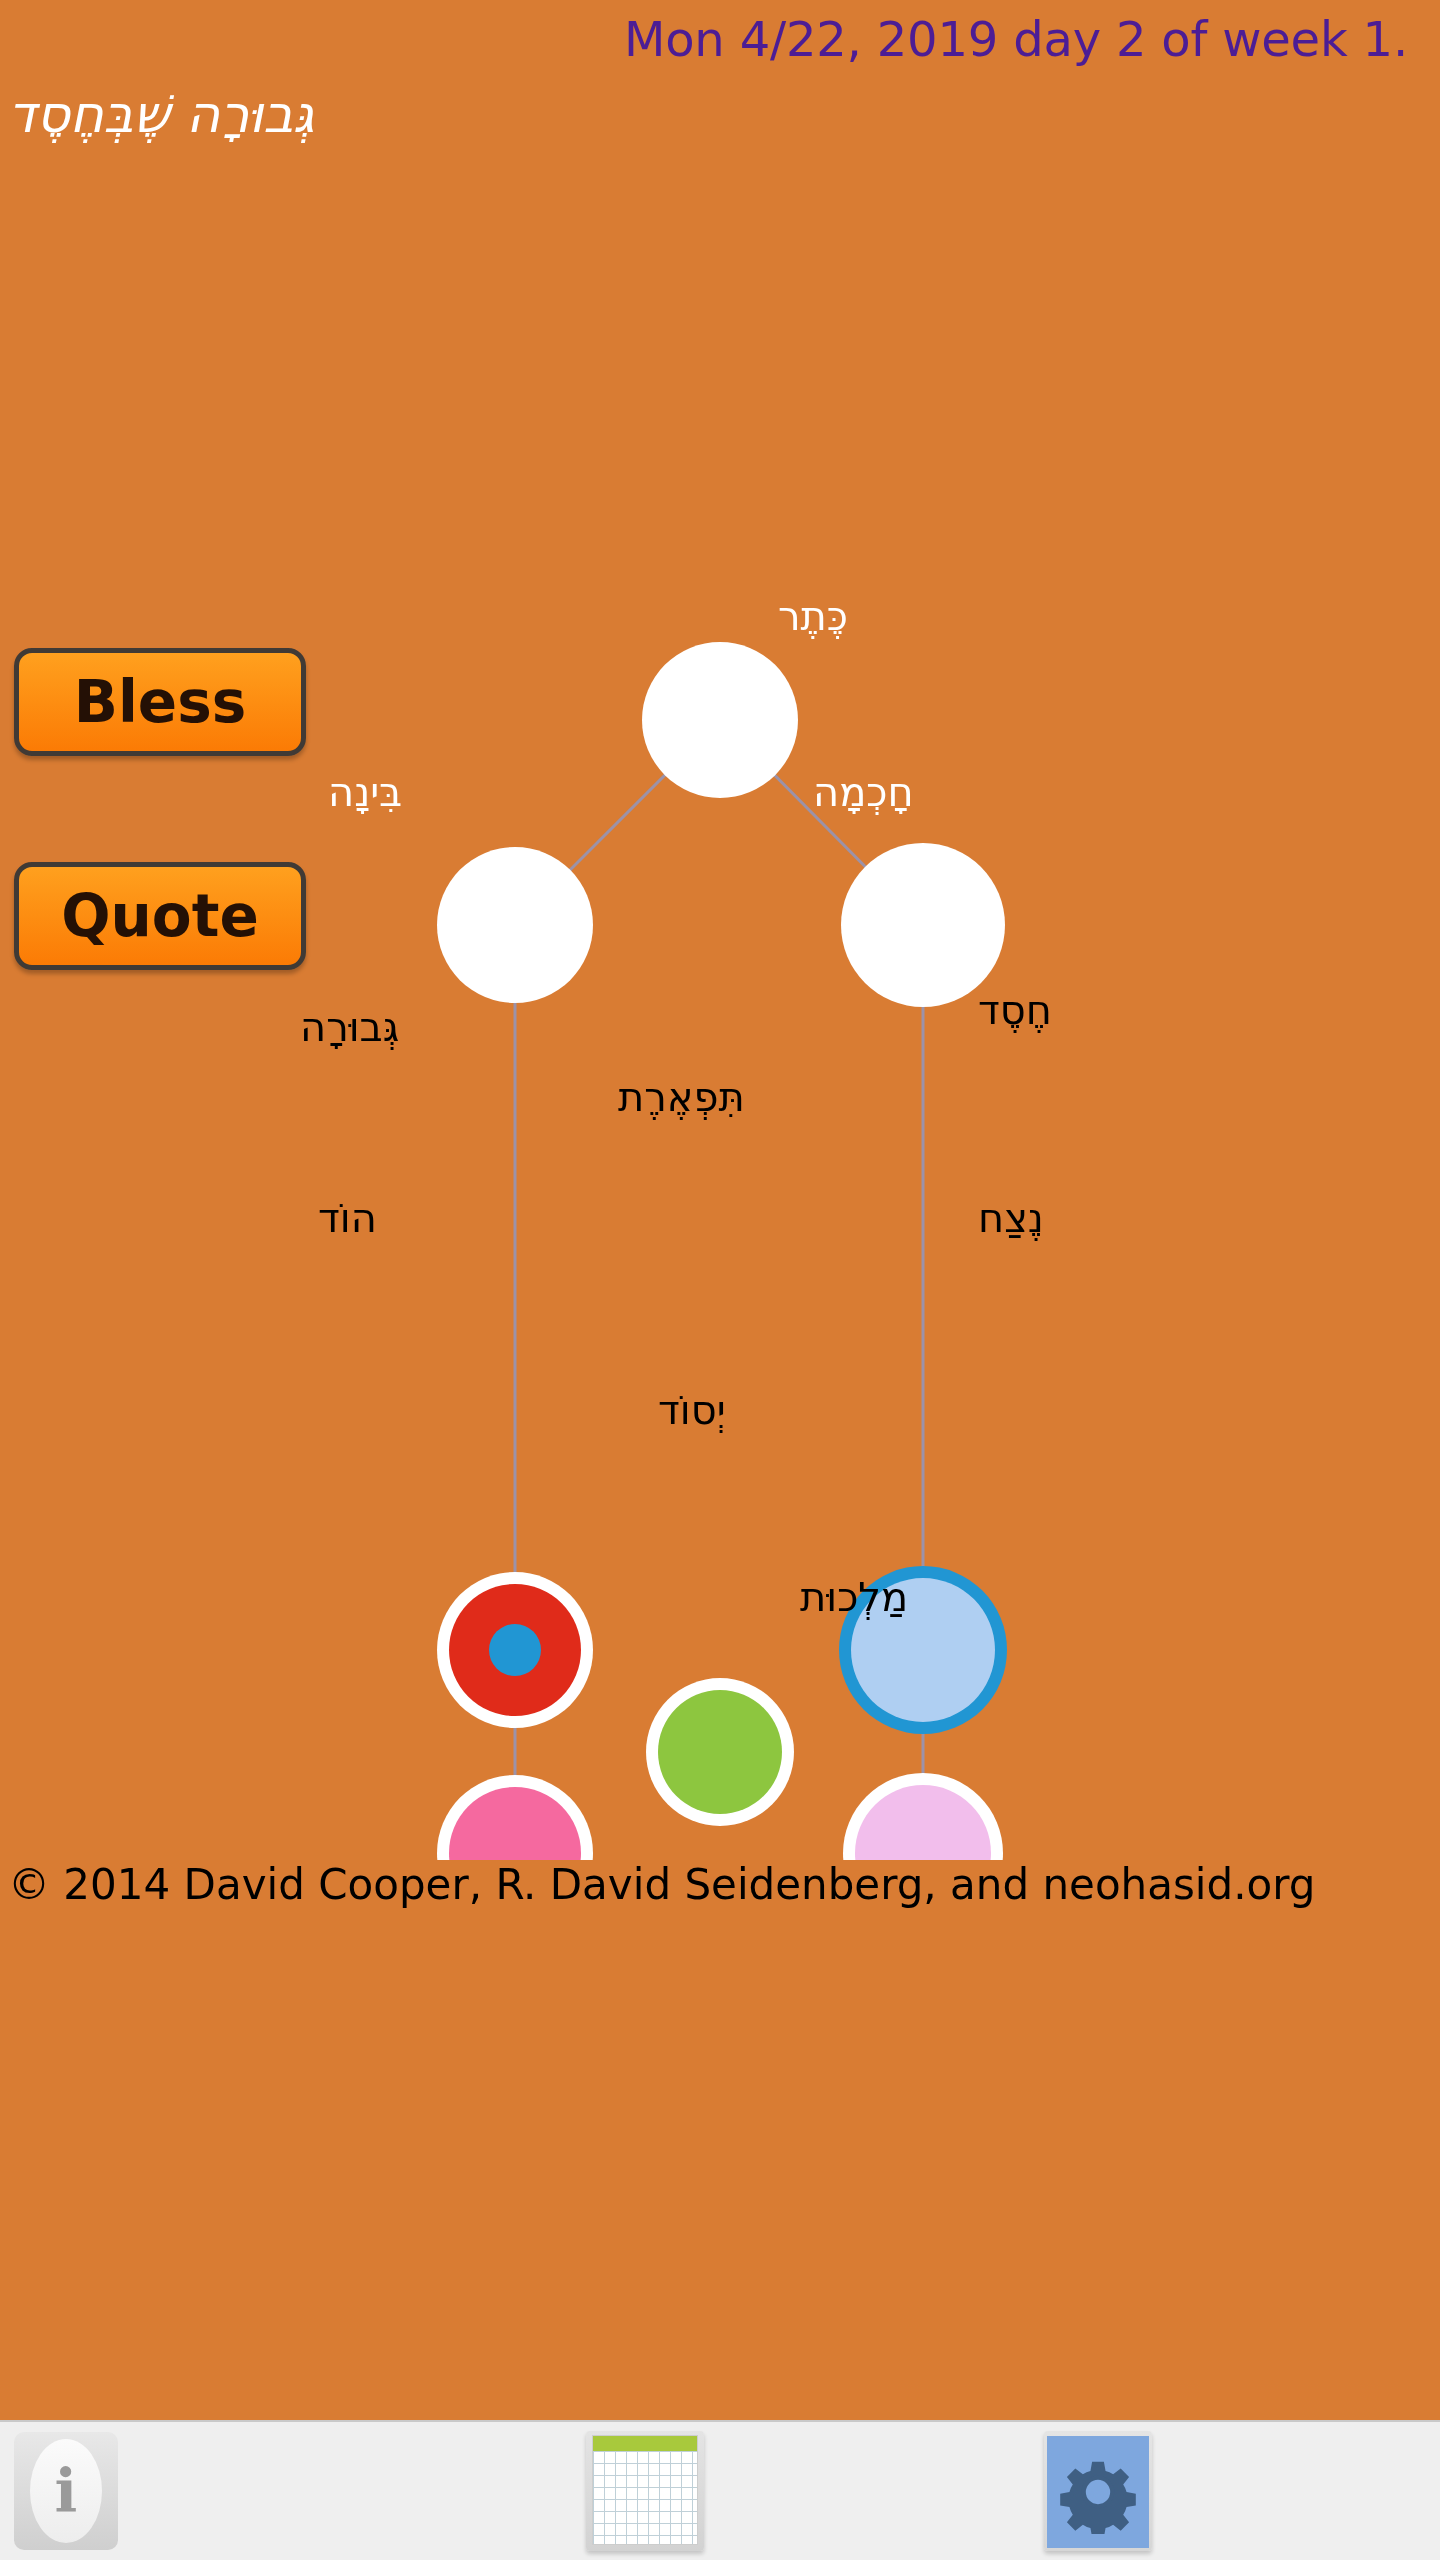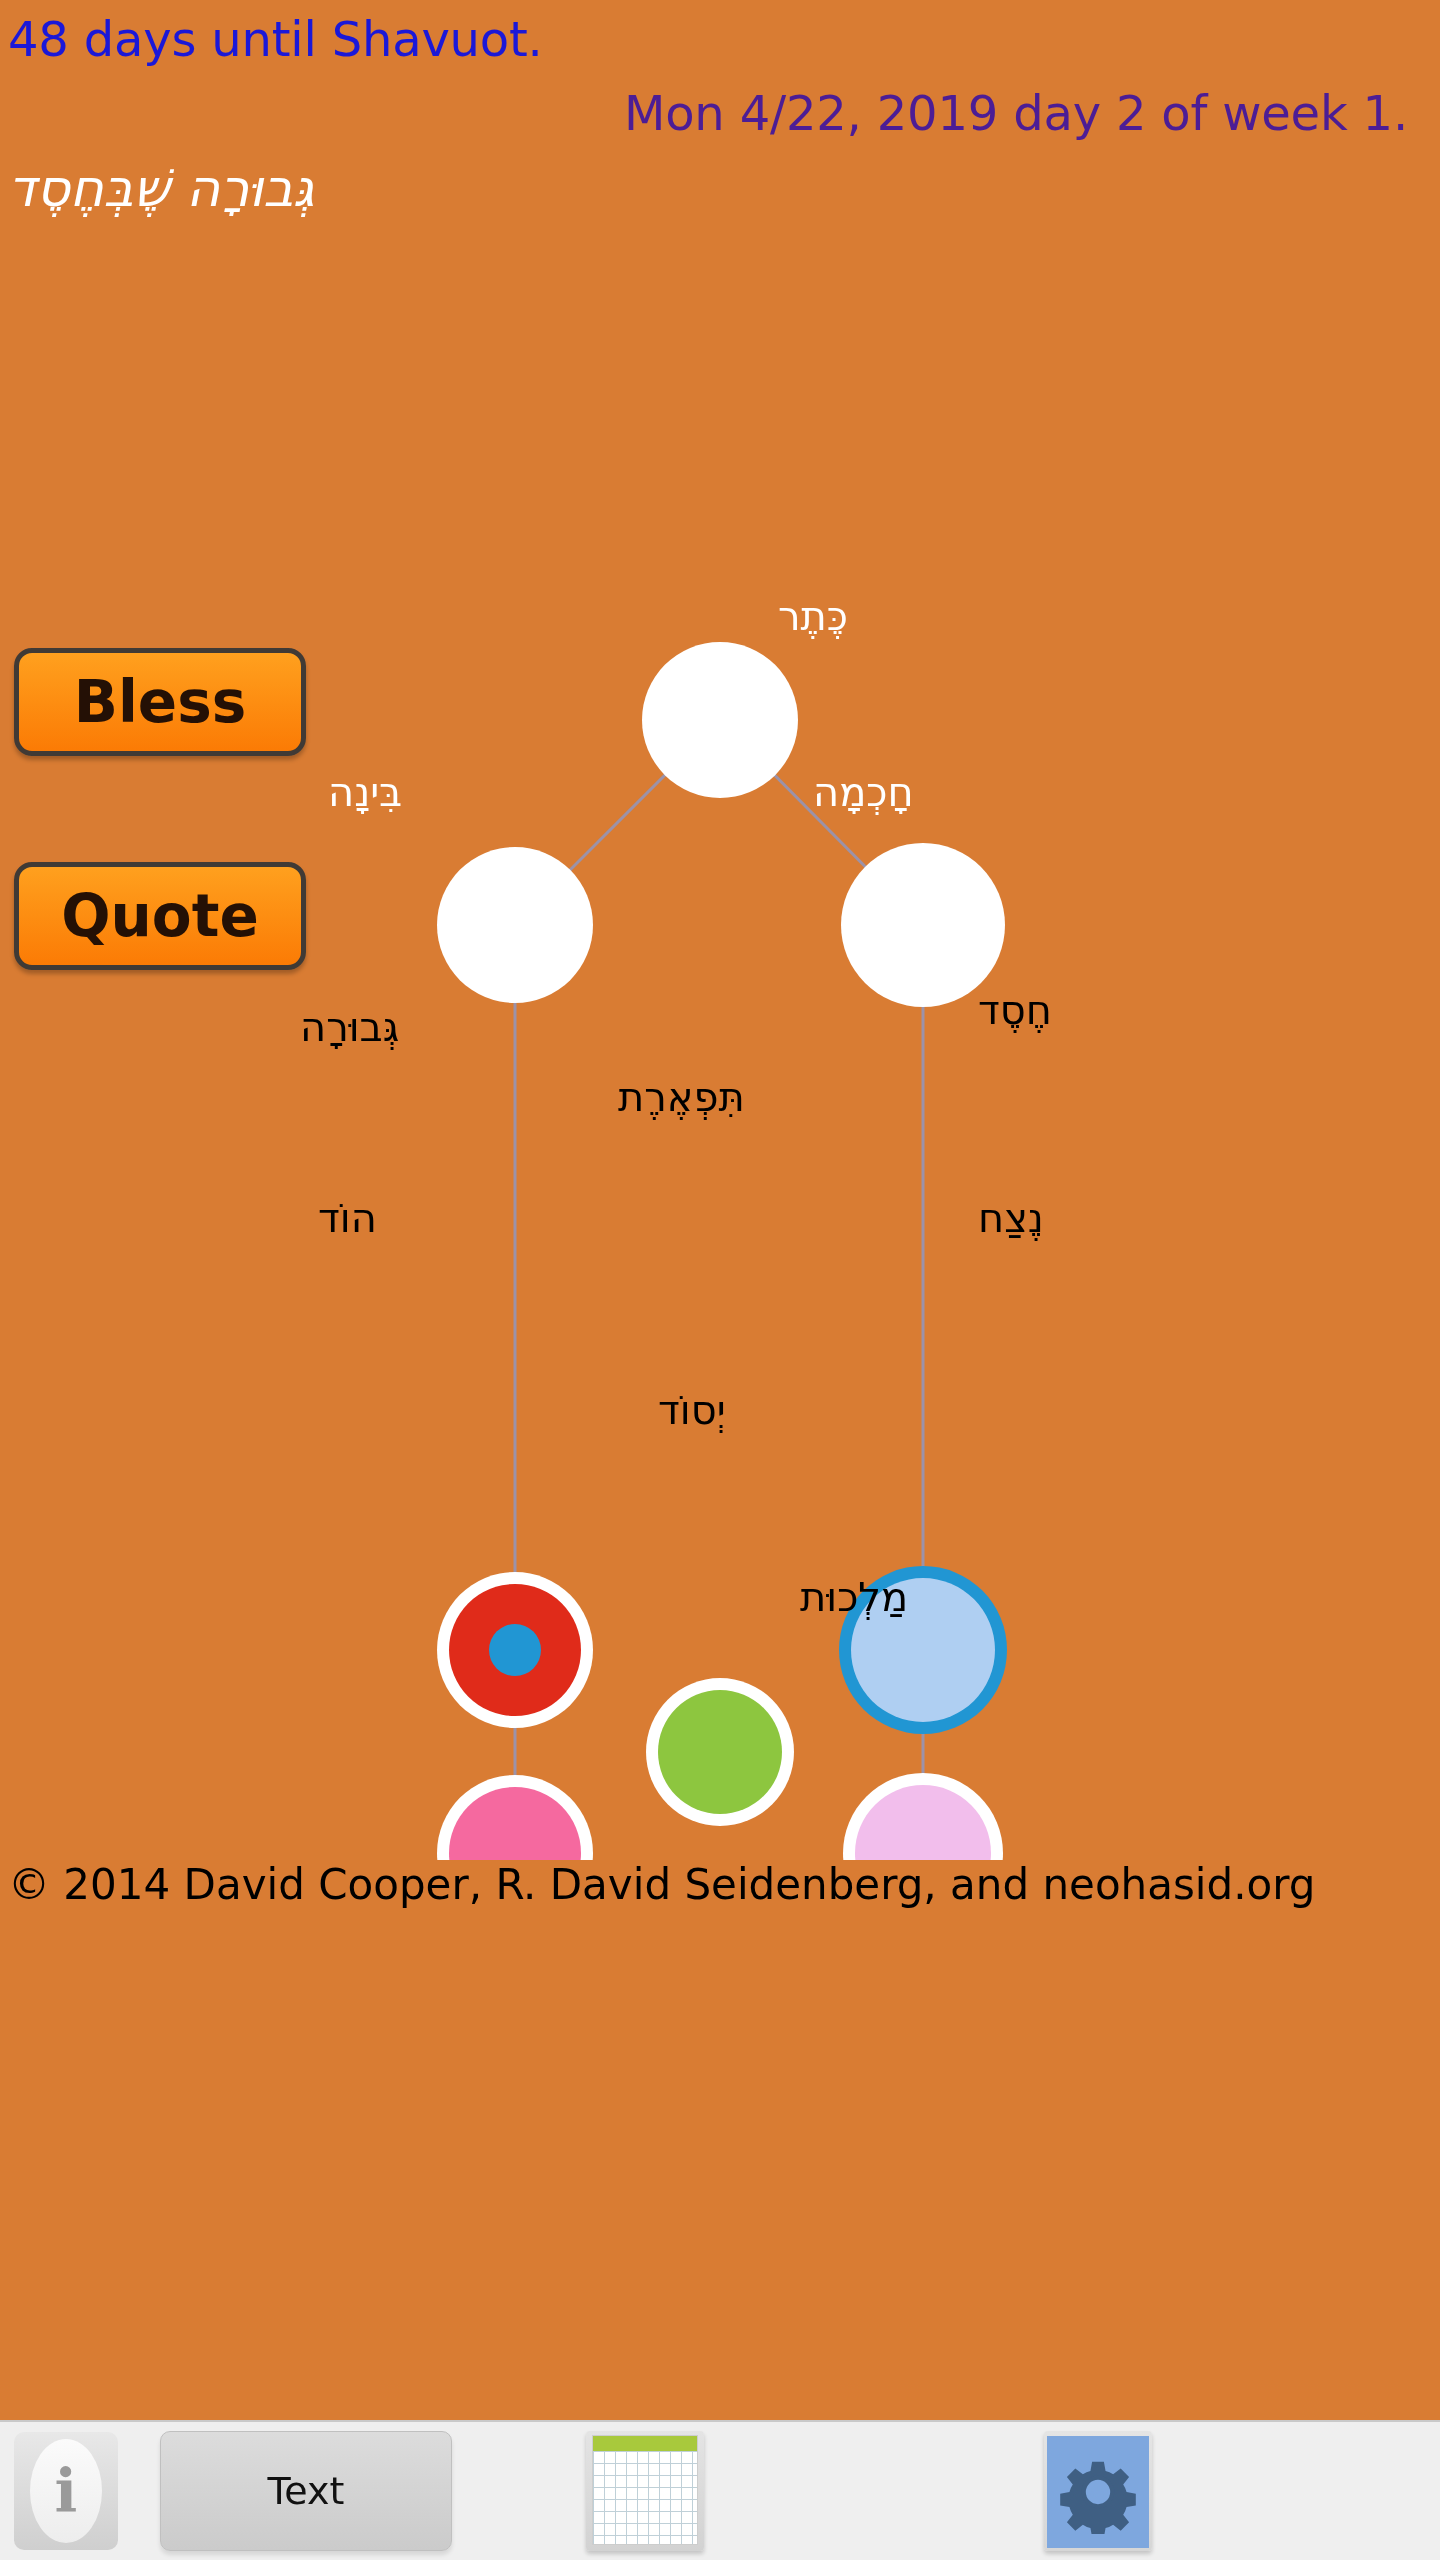--- a/index.html
+++ b/index.html
@@ -111,21 +111,20 @@
     background:linear-gradient(#E4E4E4,#D6D6D6);
     border-radius:4px;box-shadow:0 3px 4px rgba(0,0,0,.18);
     padding:5px 3px 3px 3px;box-sizing:border-box;}
   .gear-inner{width:100%;height:100%;background:#7EA7DE;
     display:flex;align-items:center;justify-content:center;}
 </style>
 </head>
 <body>
 
 <div id="header">
-  <div class="hline" id="line-countdown">48 days until Shavuot.</div>
   <div class="hline" id="line-date">Mon 4/22, 2019 day 2 of week 1.</div>
   <div class="hline" id="line-hebrew">גְּבוּרָה שֶׁבְּחֶסֶד</div>
 </div>
 
 <div class="btn" id="btn-bless">Bless</div>
 <div class="btn" id="btn-quote">Quote</div>
 
 <div id="tree-wrap">
   <svg id="tree" viewBox="0 0 1440 1320" xmlns="http://www.w3.org/2000/svg">
     <g id="tree-edges" stroke-width="3" fill="none">
@@ -200,21 +199,20 @@
 </div>
 
 <div id="copyright">© 2014 David Cooper, R. David Seidenberg, and neohasid.org</div>
 
 <div id="toolbar">
 
   <div class="tb-item" id="tb-info">
     <div class="info-glyph">i</div>
   </div>
 
-  <div class="tb-item" id="tb-text">Text</div>
 
   <div class="tb-item" id="tb-cal">
     <div class="cal-inner">
       <div class="cal-head"></div>
       <div class="cal-grid"></div>
     </div>
   </div>
 
   <div class="tb-item" id="tb-gear">
     <div class="gear-inner">

